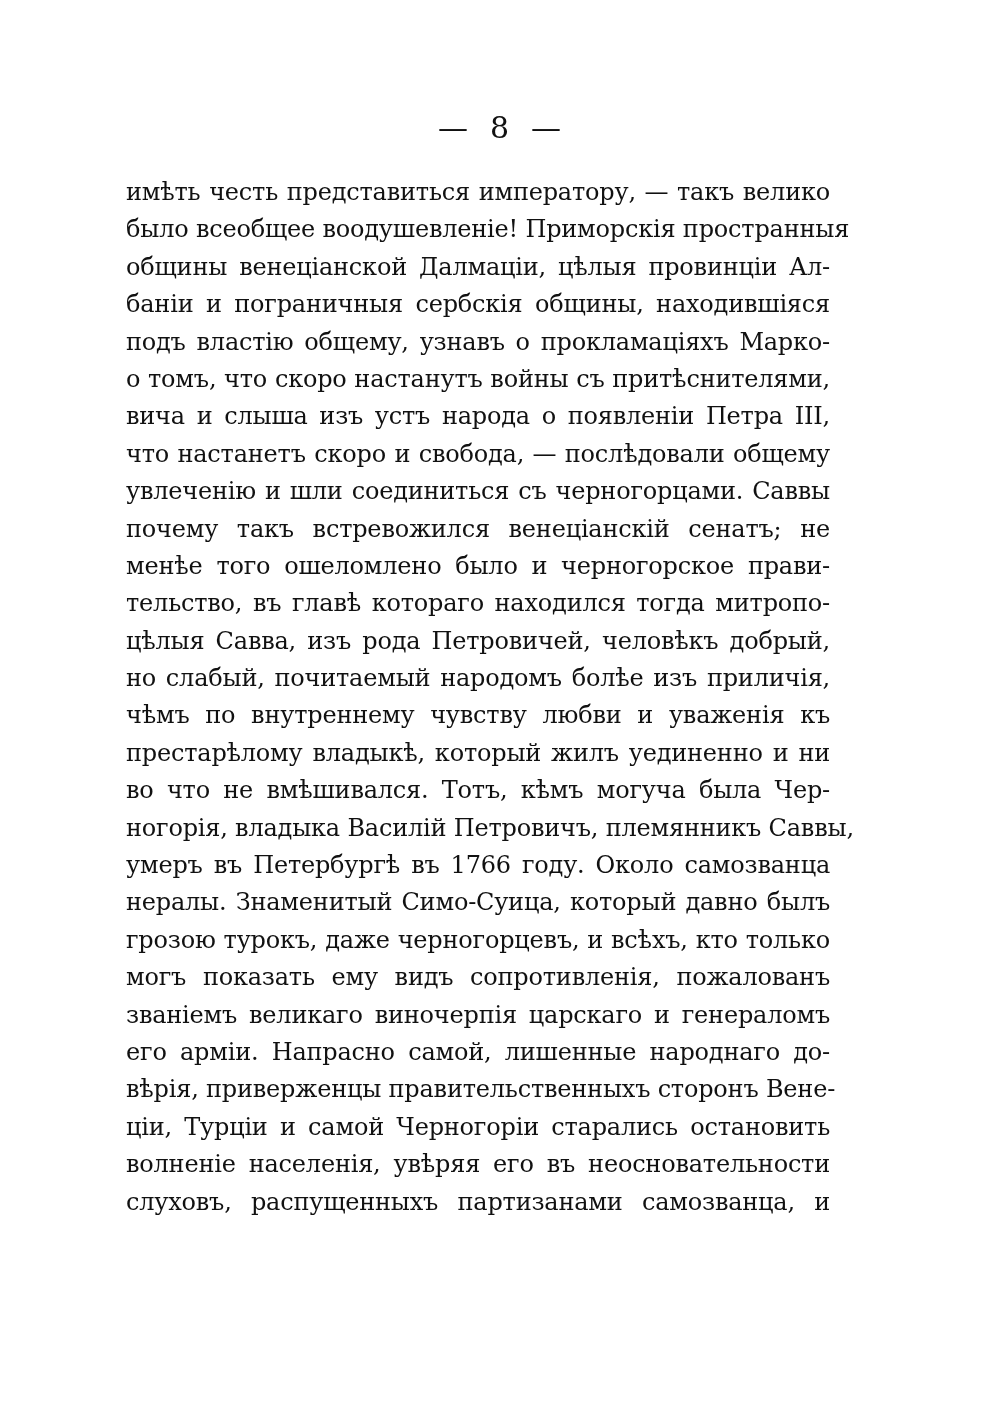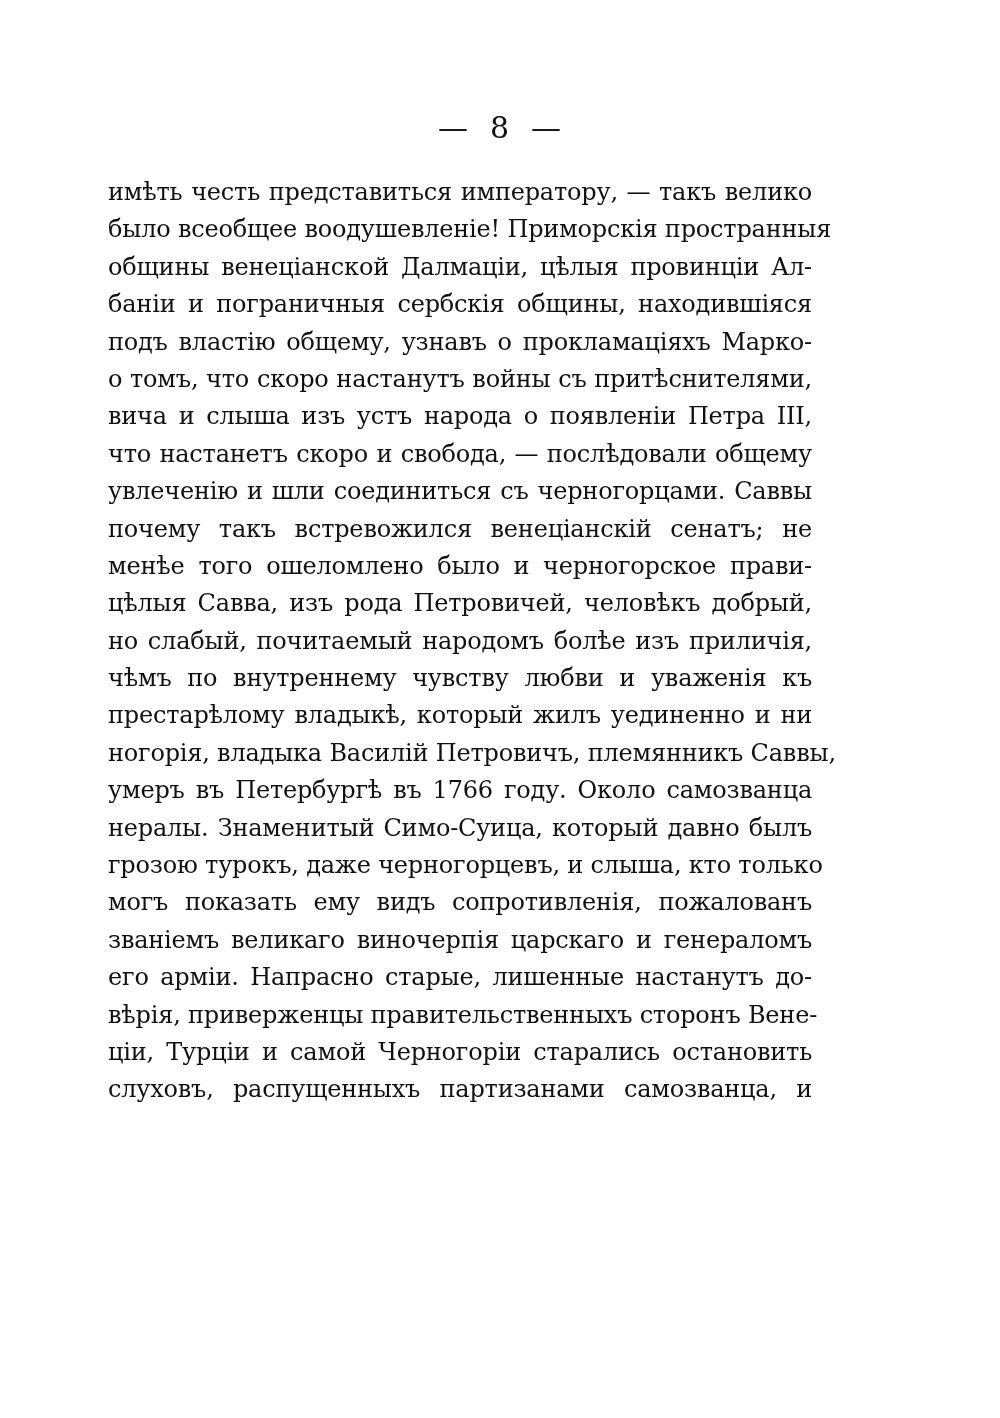--- a/index.html
+++ b/index.html
@@ -26,21 +26,21 @@
       top: 110px;
       left: 0;
       width: 1000px;
       text-align: center;
       font-size: 30px;
       letter-spacing: 1px;
       white-space: pre;
     }
     .text-block {
       position: absolute;
-      left: 108px;
+      left: 126px;
       top: 174px;
       width: 704px;
     }
     .line {
       height: 37.4px;
       line-height: 37.4px;
       font-size: 24px;
       white-space: nowrap;
       text-align: justify;
       text-align-last: justify;
@@ -61,28 +61,31 @@
     <div class="line">было всеобщее воодушевленіе! Приморскія пространныя</div>
     <div class="line">общины венеціанской Далмаціи, цѣлыя провинціи Ал-</div>
     <div class="line">баніи и пограничныя сербскія общины, находившіяся</div>
     <div class="line">подъ властію общему, узнавъ о прокламаціяхъ Марко-</div>
     <div class="line">о томъ, что скоро настанутъ войны съ притѣснителями,</div>
     <div class="line">вича и слыша изъ устъ народа о появленіи Петра III,</div>
     <div class="line">что настанетъ скоро и свобода, — послѣдовали общему</div>
     <div class="line">увлеченію и шли соединиться съ черногорцами. Саввы</div>
     <div class="line">почему такъ встревожился венеціанскій сенатъ; не</div>
     <div class="line">менѣе того ошеломлено было и черногорское прави-</div>
+    <div class="line">тельство, въ главѣ котораго находился тогда митропо-</div>
     <div class="line">цѣлыя Савва, изъ рода Петровичей, человѣкъ добрый,</div>
     <div class="line">но слабый, почитаемый народомъ болѣе изъ приличія,</div>
     <div class="line">чѣмъ по внутреннему чувству любви и уваженія къ</div>
     <div class="line">престарѣлому владыкѣ, который жилъ уединенно и ни</div>
+    <div class="line">во что не вмѣшивался. Тотъ, кѣмъ могуча была Чер-</div>
     <div class="line">ногорія, владыка Василій Петровичъ, племянникъ Саввы,</div>
     <div class="line">умеръ въ Петербургѣ въ 1766 году. Около самозванца</div>
     <div class="line">нералы. Знаменитый Симо-Суица, который давно былъ</div>
-    <div class="line">грозою турокъ, даже черногорцевъ, и слыша, кто только</div>
+    <div class="line">грозою турокъ, даже черногорцевъ, и всѣхъ, кто только</div>
     <div class="line">могъ показать ему видъ сопротивленія, пожалованъ</div>
     <div class="line">званіемъ великаго виночерпія царскаго и генераломъ</div>
-    <div class="line">его арміи. Напрасно старые, лишенные настанутъ до-</div>
+    <div class="line">его арміи. Напрасно самой, лишенные народнаго до-</div>
     <div class="line">вѣрія, приверженцы правительственныхъ сторонъ Вене-</div>
     <div class="line">ціи, Турціи и самой Черногоріи старались остановить</div>
+    <div class="line">волненіе населенія, увѣряя его въ неосновательности</div>
     <div class="line">слуховъ, распущенныхъ партизанами самозванца, и</div>
   </div>
 </div>
 
 </body></html>

